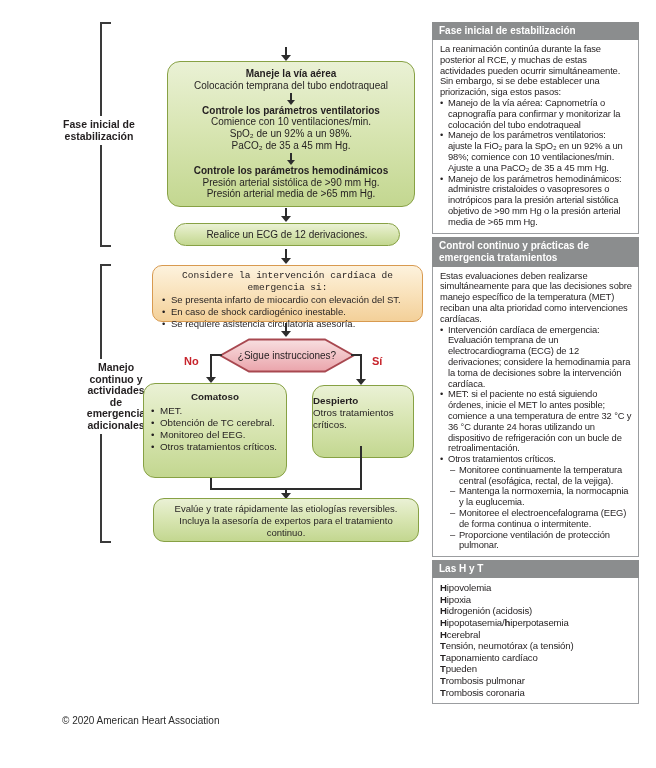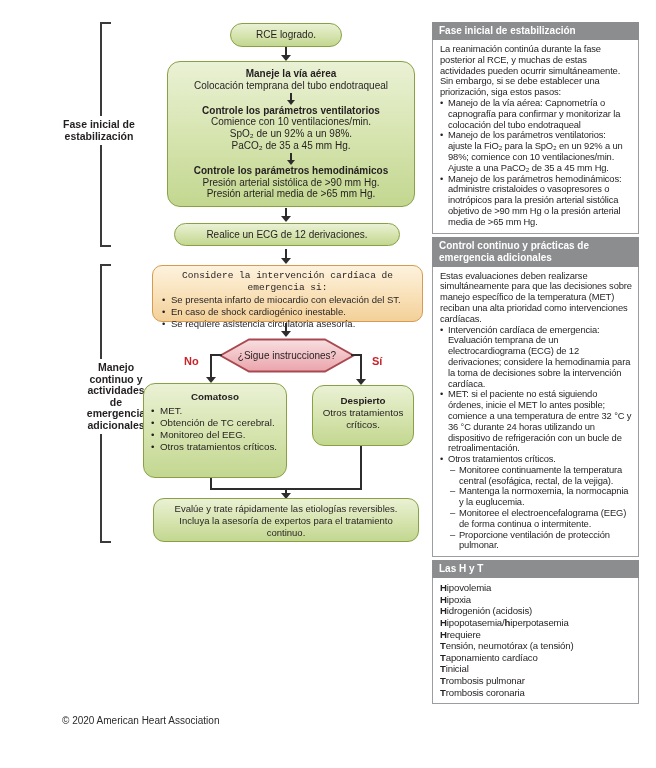--- a/index.html
+++ b/index.html
@@ -26,22 +26,22 @@
     background:linear-gradient(180deg,#fdf2dd 0%,#f9e2bb 50%,#f3d099 100%);
     border:1.5px solid #d89a50; border-radius:10px;
     padding:4px 9px; font-size:9.5px; line-height:12px;
   }
   .obox .obox-title { text-align:center;font-family:Liberation Mono, monospace; }
   .b-row { display:flex; }
   .b-dot { width:9px; flex:none; }
   .comatoso { left:143px; top:383px; width:144px; height:95px; border-radius:12px;
               padding:7px 7px 0; font-size:9.8px; line-height:12px; }
   .comatoso .box-title { font-weight:bold; text-align:center; margin-bottom:2px; }
-  .despierto { left:312px; top:385px; width:102px; height:61px; border-radius:12px;
-               text-align:center; padding-top:9px; font-size:9.8px; line-height:12px; }
+  .despierto { left:312px; top:385px; width:102px; height:73px; border-radius:12px;
+               text-align:left; padding-top:9px; font-size:9.8px; line-height:12px; }
   .despierto .box-title { font-weight:bold; }
   .despierto .box-text { white-space:pre-line; }
   .final { left:153px; top:498px; width:266px; height:44px; border-radius:11px;
            text-align:center; font-size:9.5px; line-height:12px; padding-top:4px;
            white-space:pre-line; }
 
   
   .hexwrap { position:absolute; left:219px; top:338px; width:136px; height:35px; }
   .hexwrap .hex-label { position:absolute; inset:0; display:flex; align-items:center;
                         justify-content:center; font-size:10px; }
@@ -97,23 +97,20 @@
   <div class="bk" style="left:100px;top:264px;width:2px;height:279px;"></div>
   <div class="bk" style="left:100px;top:264px;width:11px;height:2px;"></div>
   <div class="bk" style="left:100px;top:541px;width:11px;height:2px;"></div>
   <div class="bk-label" style="left:68px;top:351px;width:96px;margin-top:8px;">Manejo
 continuo y
 actividades
 de
 emergencia
 adicionales</div>
 
-  <div class="gbox rce">
-    <span>RCE logrado.</span>
-  </div>
 
   <div class="stem" style="left:285px;top:47px;height:8px;"></div>
   <div class="ahead" style="left:281px;top:55px;"></div>
 
   <div class="gbox airway">
     <div class="content">
         <div class="sec-title">Maneje la vía aérea</div>
         <div class="sec-line">Colocación temprana del tubo endotraqueal</div>
         <div class="mini-arrow">
           <div class="ms"></div>
@@ -239,21 +236,21 @@
             <span class="b-marker">•</span>
             <span class="b-text">Manejo de los parámetros ventilatorios: ajuste la FiO₂ para la SpO₂ en un 92% a un 98%; comience con 10 ventilaciones/min. Ajuste a una PaCO₂ de 35 a 45 mm Hg.</span>
           </div>
           <div class="b-item">
             <span class="b-marker">•</span>
             <span class="b-text">Manejo de los parámetros hemodinámicos: administre cristaloides o vasopresores o inotrópicos para la presión arterial sistólica objetivo de &gt;90 mm Hg o la presión arterial media de &gt;65 mm Hg.</span>
           </div>
         </div>
       </section>
       <section class="panel">
-        <div class="panel-header">Control continuo y prácticas de emergencia adicionales</div>
+        <div class="panel-header">Control continuo y prácticas de emergencia tratamientos</div>
         <div class="panel-body">
           <div class="panel-intro">Estas evaluaciones deben realizarse simultáneamente para que las decisiones sobre manejo específico de la temperatura (MET) reciban una alta prioridad como intervenciones cardíacas.</div>
           <div class="b-item">
             <span class="b-marker">•</span>
             <span class="b-text">Intervención cardíaca de emergencia: Evaluación temprana de un electrocardiograma (ECG) de 12 derivaciones; considere la hemodinamia para la toma de decisiones sobre la intervención cardíaca.</span>
           </div>
           <div class="b-item">
             <span class="b-marker">•</span>
             <span class="b-text">MET: si el paciente no está siguiendo órdenes, inicie el MET lo antes posible; comience a una temperatura de entre 32 °C y 36 °C durante 24 horas utilizando un dispositivo de refrigeración con un bucle de retroalimentación.</span>
           </div>
@@ -279,24 +276,24 @@
           </div>
         </div>
       </section>
       <section class="panel">
         <div class="panel-header">Las H y T</div>
         <div class="panel-body">
           <div class="ht-item"><span class="bold">H</span><span>ipovolemia</span></div>
           <div class="ht-item"><span class="bold">H</span><span>ipoxia</span></div>
           <div class="ht-item"><span class="bold">H</span><span>idrogenión (acidosis)</span></div>
           <div class="ht-item"><span class="bold">H</span><span>ipopotasemia/</span><span class="bold">h</span><span>iperpotasemia</span></div>
-          <div class="ht-item"><span class="bold">H</span><span>requiere</span></div>
+          <div class="ht-item"><span class="bold">H</span><span>cerebral</span></div>
           <div class="ht-item"><span class="bold">T</span><span>ensión, neumotórax (a tensión)</span></div>
           <div class="ht-item"><span class="bold">T</span><span>aponamiento cardíaco</span></div>
-          <div class="ht-item"><span class="bold">T</span><span>inicial</span></div>
+          <div class="ht-item"><span class="bold">T</span><span>pueden</span></div>
           <div class="ht-item"><span class="bold">T</span><span>rombosis pulmonar</span></div>
           <div class="ht-item"><span class="bold">T</span><span>rombosis coronaria</span></div>
         </div>
       </section>
     </aside>
 
   <div class="footer">© 2020 American Heart Association</div>
 </div>
 
 </body></html>

